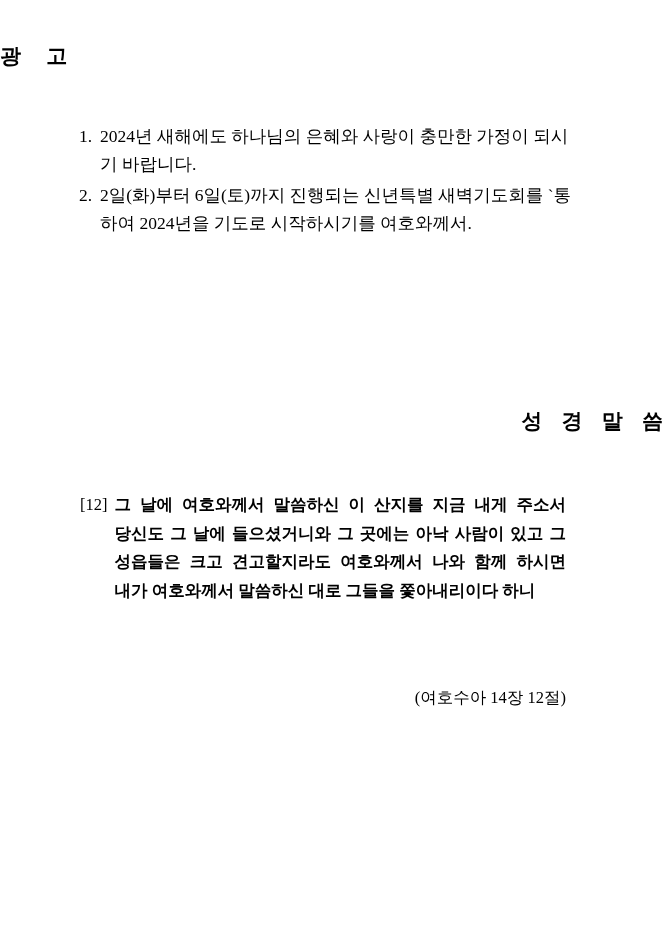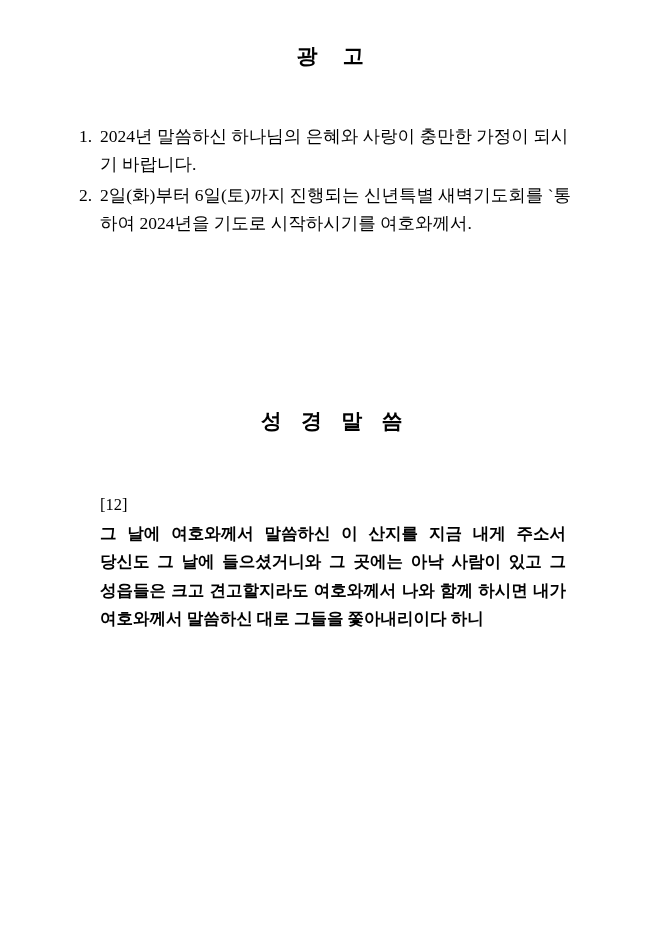--- a/index.html
+++ b/index.html
@@ -18,21 +18,20 @@
   .page {
     width: 670px;
     height: 951px;
     box-sizing: border-box;
     padding: 0;
     position: relative;
   }
 
   
   .ad-title {
-    text-align: center;
     font-size: 21px;
     font-weight: bold;
     letter-spacing: 10px;
     margin-top: 42px;
     margin-bottom: 0;
     font-family: "Liberation Serif", "DejaVu Serif", serif;
   }
 
   .ad-list {
     margin: 0;
@@ -56,36 +55,35 @@
     padding-right: 8px;
     font-size: 17.5px;
   }
   .ad-text {
     flex: 1 1 auto;
     text-align: left;
   }
 
   
   .scripture-title {
-    text-align: center;
+    text-align: right;
     font-size: 21px;
     font-weight: bold;
     letter-spacing: 7px;
     margin-top: 170px;
   }
 
   .scripture-body {
     margin-top: 56px;
-    margin-left: 100px;
+    margin-left: 80px;
     margin-right: 104px;
     font-size: 16.5px;
     line-height: 1.72;
     display: flex;
     align-items: flex-start;
-    flex-direction: column;
   }
   .verse-num {
     flex: 0 0 auto;
     padding-right: 7px;
     white-space: nowrap;
   }
   .verse-text {
     flex: 1 1 auto;
     text-align: justify;
     text-align-last: left;
@@ -103,29 +101,30 @@
 </head>
 <body>
 
 <div class="page">
 
   <h1 class="ad-title">광   고</h1>
 
   <ul class="ad-list">
     <li>
       <span class="ad-num">1.</span>
-      <span class="ad-text">2024년 말씀하신 하나님의 은혜와 사랑이 충만한 가정이 되시기 바랍니다.</span>
+      <span class="ad-text">2024년 새해에도 하나님의 은혜와 사랑이 충만한 가정이 되시기 바랍니다.</span>
     </li>
     <li>
       <span class="ad-num">2.</span>
       <span class="ad-text">2일(화)부터 6일(토)까지 진행되는 신년특별 새벽기도회를 `통하여 2024년을 기도로 시작하시기를 여호와께서.</span>
     </li>
   </ul>
 
   <h1 class="scripture-title">성 경 말 씀</h1>
 
   <div class="scripture-body">
     <span class="verse-num">[12]</span>
     <span class="verse-text">그 날에 여호와께서 말씀하신 이 산지를 지금 내게 주소서 당신도 그 날에 들으셨거니와 그 곳에는 아낙 사람이 있고 그 성읍들은 크고 견고할지라도 여호와께서 나와 함께 하시면 내가 여호와께서 말씀하신 대로 그들을 쫓아내리이다 하니</span>
   </div>
 
+  <div class="scripture-ref">(여호수아 14장 12절)</div>
 
 </div>
 
 </body></html>

